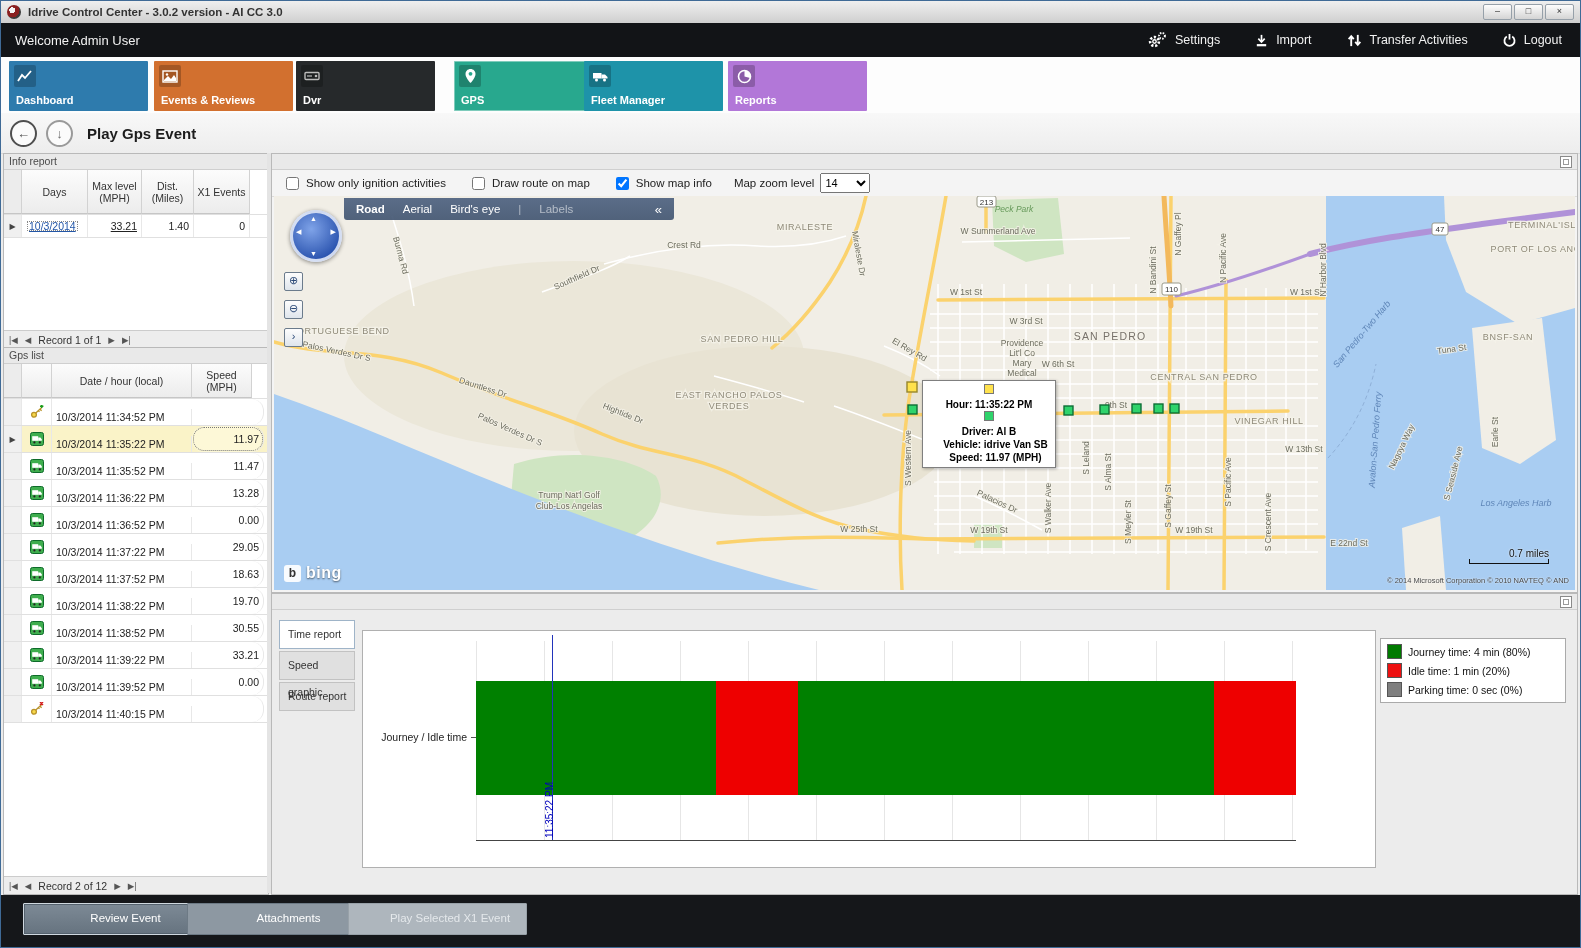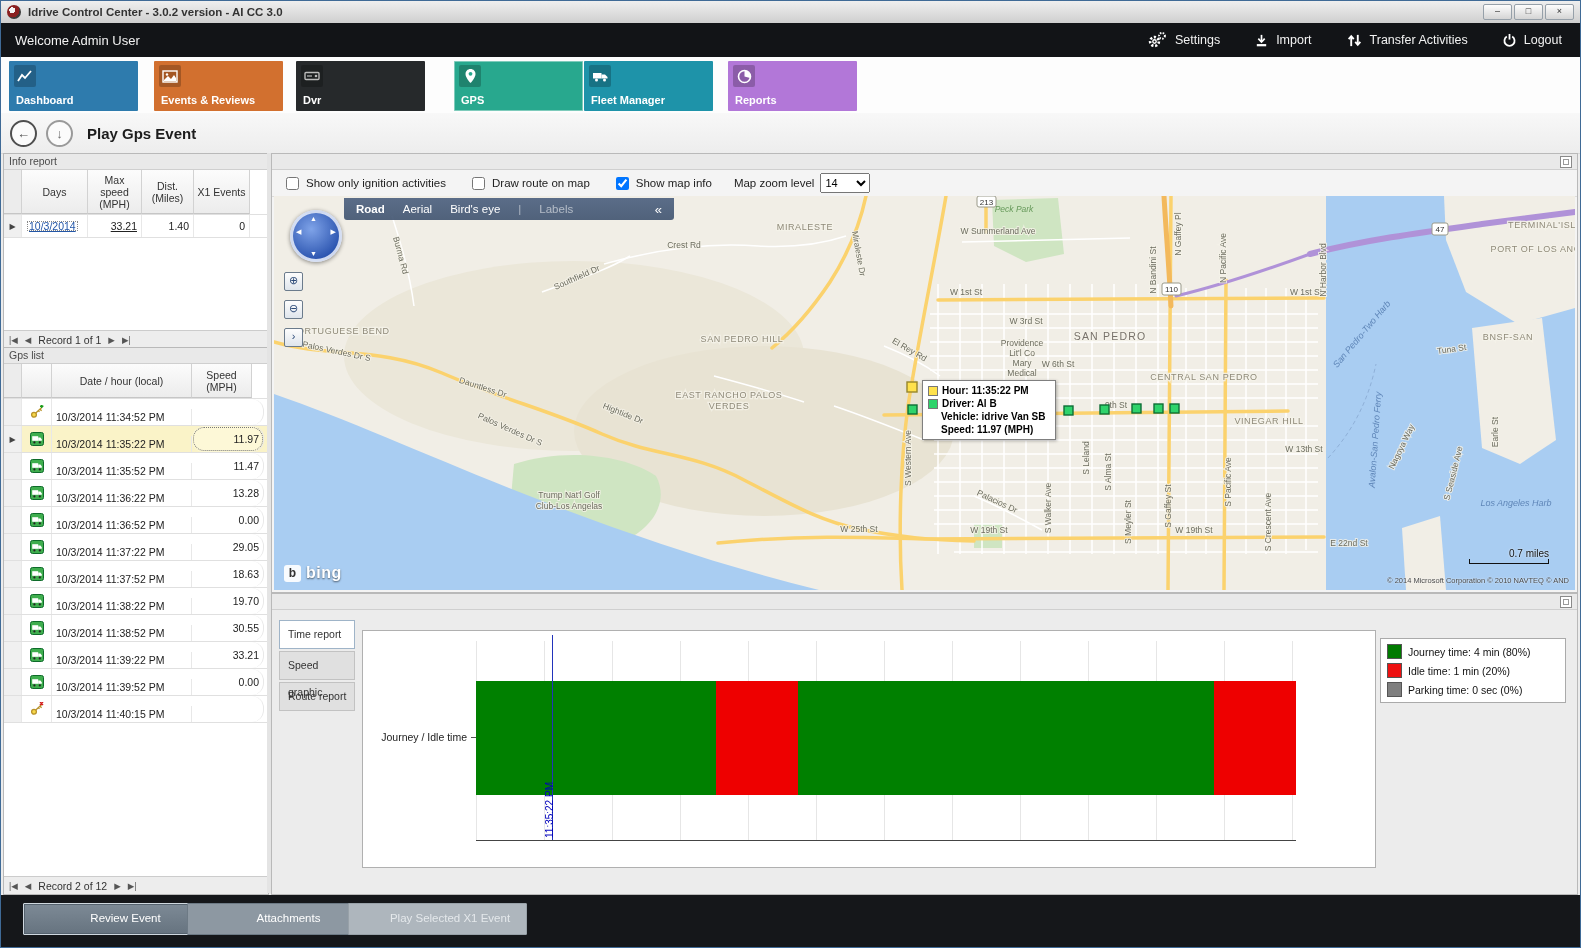--- a/index.html
+++ b/index.html
@@ -21,21 +21,21 @@
   
   .topbar{position:absolute;top:22px;left:0;right:0;height:34px;background:#121417;
           display:flex;align-items:center;color:#f2f2f2;}
   .welcome{font-size:13px;margin-left:14px;}
   .top-actions{margin-left:auto;display:flex;align-items:center;gap:34px;margin-right:18px;}
   .top-item{display:flex;align-items:center;gap:7px;font-size:12.5px;cursor:default;}
   .top-item svg{display:block;}
 
   
   .tiles{position:absolute;top:56px;left:0;right:0;height:56px;background:#fdfdfd;border-bottom:1px solid #e2e2e2;}
-  .tile{position:absolute;top:4px;height:50px;width:129px;border-radius:1px;}
+  .tile{position:absolute;top:4px;height:50px;width:139px;border-radius:1px;}
   .tile .ticon{position:absolute;top:4px;left:5px;width:22px;height:22px;border-radius:2px;
                background:rgba(0,0,0,.22);display:flex;align-items:center;justify-content:center;}
   .tile .tlabel{position:absolute;bottom:5px;left:7px;font-size:11px;font-weight:bold;color:#fff;}
   .tile.sel{box-shadow:inset 0 0 0 1px rgba(255,255,255,.4);margin-left:14px;}
 
   
   .page-header{position:absolute;top:112px;left:0;right:0;height:40px;
                background:linear-gradient(#f8f8f8,#ededed);border-bottom:1px solid #d8d8d8;
                display:flex;align-items:center;}
   .circ{width:23px;height:23px;border-radius:50%;display:flex;align-items:center;justify-content:center;
@@ -96,21 +96,21 @@
            background:radial-gradient(circle at 40% 35%, #7fa3e8, #2c55b0 75%);
            border:3px solid rgba(235,240,250,.85);box-shadow:0 1px 4px rgba(0,0,0,.45);}
   .compass span{position:absolute;color:#fff;font-size:7px;}
   .cN{top:2px;left:17px;}.cS{bottom:2px;left:17px;}.cW{left:3px;top:15px;}.cE{right:3px;top:15px;}
   .sqbtn{position:absolute;left:10px;width:17px;height:17px;background:linear-gradient(#fdfdfd,#dfe5ec);
          border:1px solid #6b7b8c;border-radius:2px;font-size:11px;line-height:15px;text-align:center;color:#2c4a78;}
 
   .map-tooltip{position:absolute;left:648px;top:184px;width:122px;background:#fff;border:1px solid #7f7f7f;
                box-shadow:1px 1px 3px rgba(0,0,0,.3);padding:3px 5px;font-size:10px;font-weight:bold;
                color:#000;line-height:13px;z-index:5;}
-  .tt-line{display:flex;align-items:center;gap:4px;white-space:nowrap;}
+  .tt-line{display:flex;align-items:center;gap:4px;white-space:nowrap;flex-direction:column;}
   .tt-sq{width:8px;height:8px;display:inline-block;border:1px solid #777;flex:0 0 auto;}
   .sq-y{background:#ffe24d;}
   .sq-g{background:#2fd36b;}
 
   .bing-logo{position:absolute;left:10px;bottom:8px;display:flex;align-items:center;gap:5px;z-index:4;}
   .bing-b{width:17px;height:17px;border-radius:3px;background:rgba(255,255,255,.92);color:#333;
           font-weight:bold;font-size:12px;text-align:center;line-height:17px;}
   .bing-t{color:#fff;font-size:16px;font-weight:bold;text-shadow:0 1px 2px rgba(0,0,0,.6);letter-spacing:.5px;}
   .map-scale{position:absolute;right:26px;bottom:26px;width:80px;text-align:right;z-index:4;}
   .map-scale .st{font-size:10px;color:#111;text-shadow:0 0 2px #fff;}
@@ -298,21 +298,21 @@
         <span>↓</span>
       </div>
     <div class="page-title">Play Gps Event</div>
   </div>
 
   <div class="panel" style="left:2px;top:152px;width:264px;height:194px;">
     <div class="panel-title">Info report</div>
     <div class="tr hd" style="height:44px;">
       <div class="cell c-sel" style="background:#ececec;"></div>
       <div class="cell i-days">Days</div>
-      <div class="cell i-max">Max speed (MPH)</div>
+      <div class="cell i-max">Max level (MPH)</div>
       <div class="cell i-dist">Dist. (Miles)</div>
       <div class="cell i-x1">X1 Events</div>
     </div>
     <div class="tr irow">
       <div class="cell c-sel">
           <span>▶</span>
         </div>
       <div class="cell i-days">
           <span class="days-link">10/3/2014</span>
         </div>

